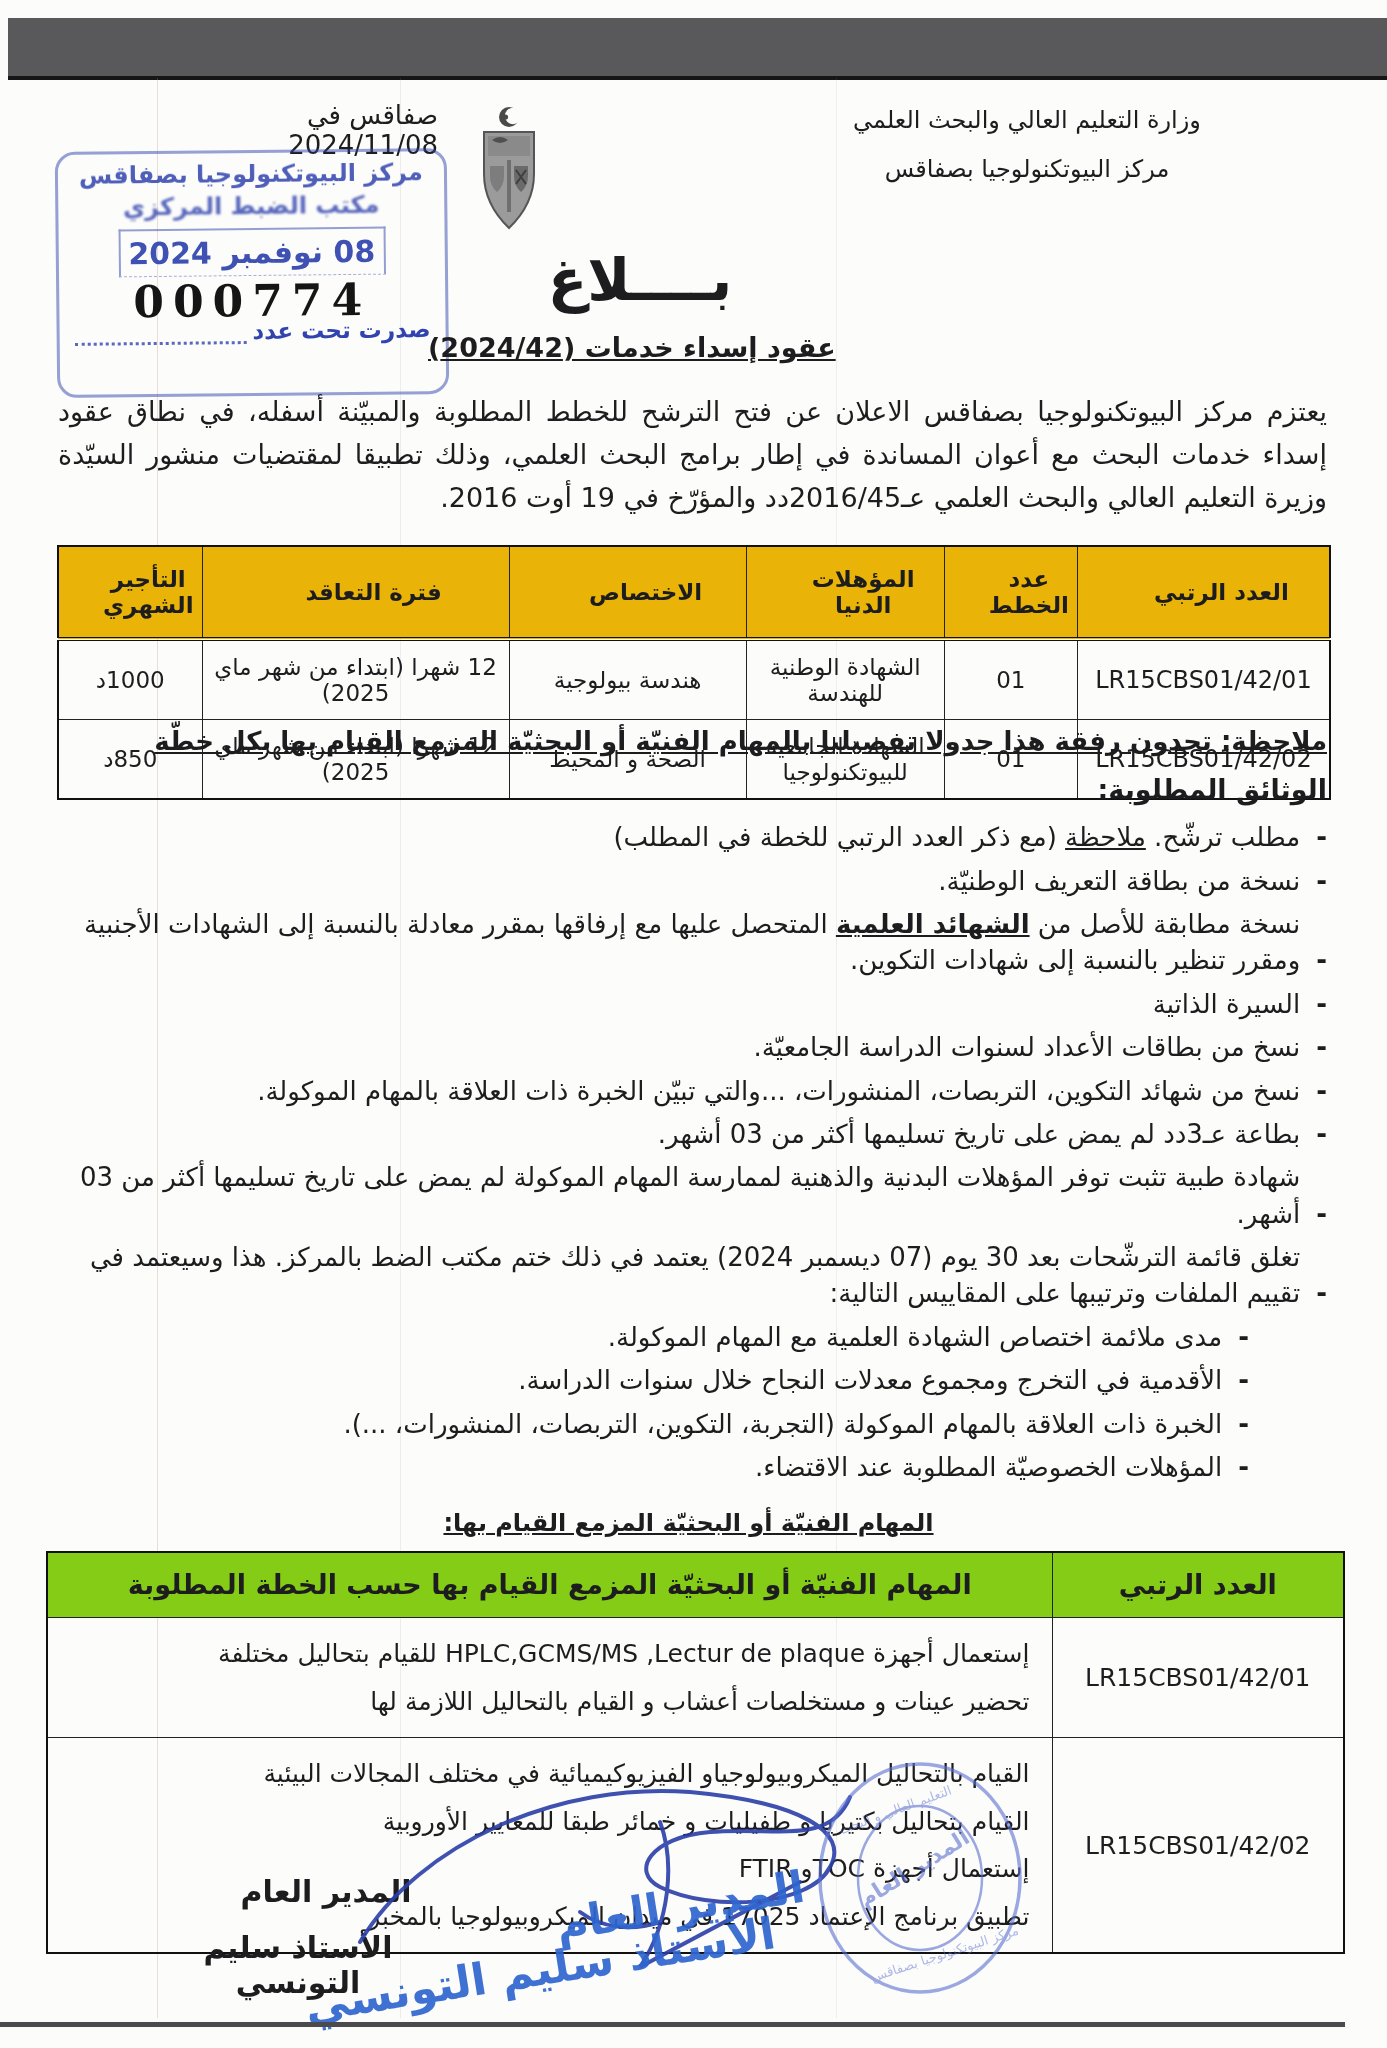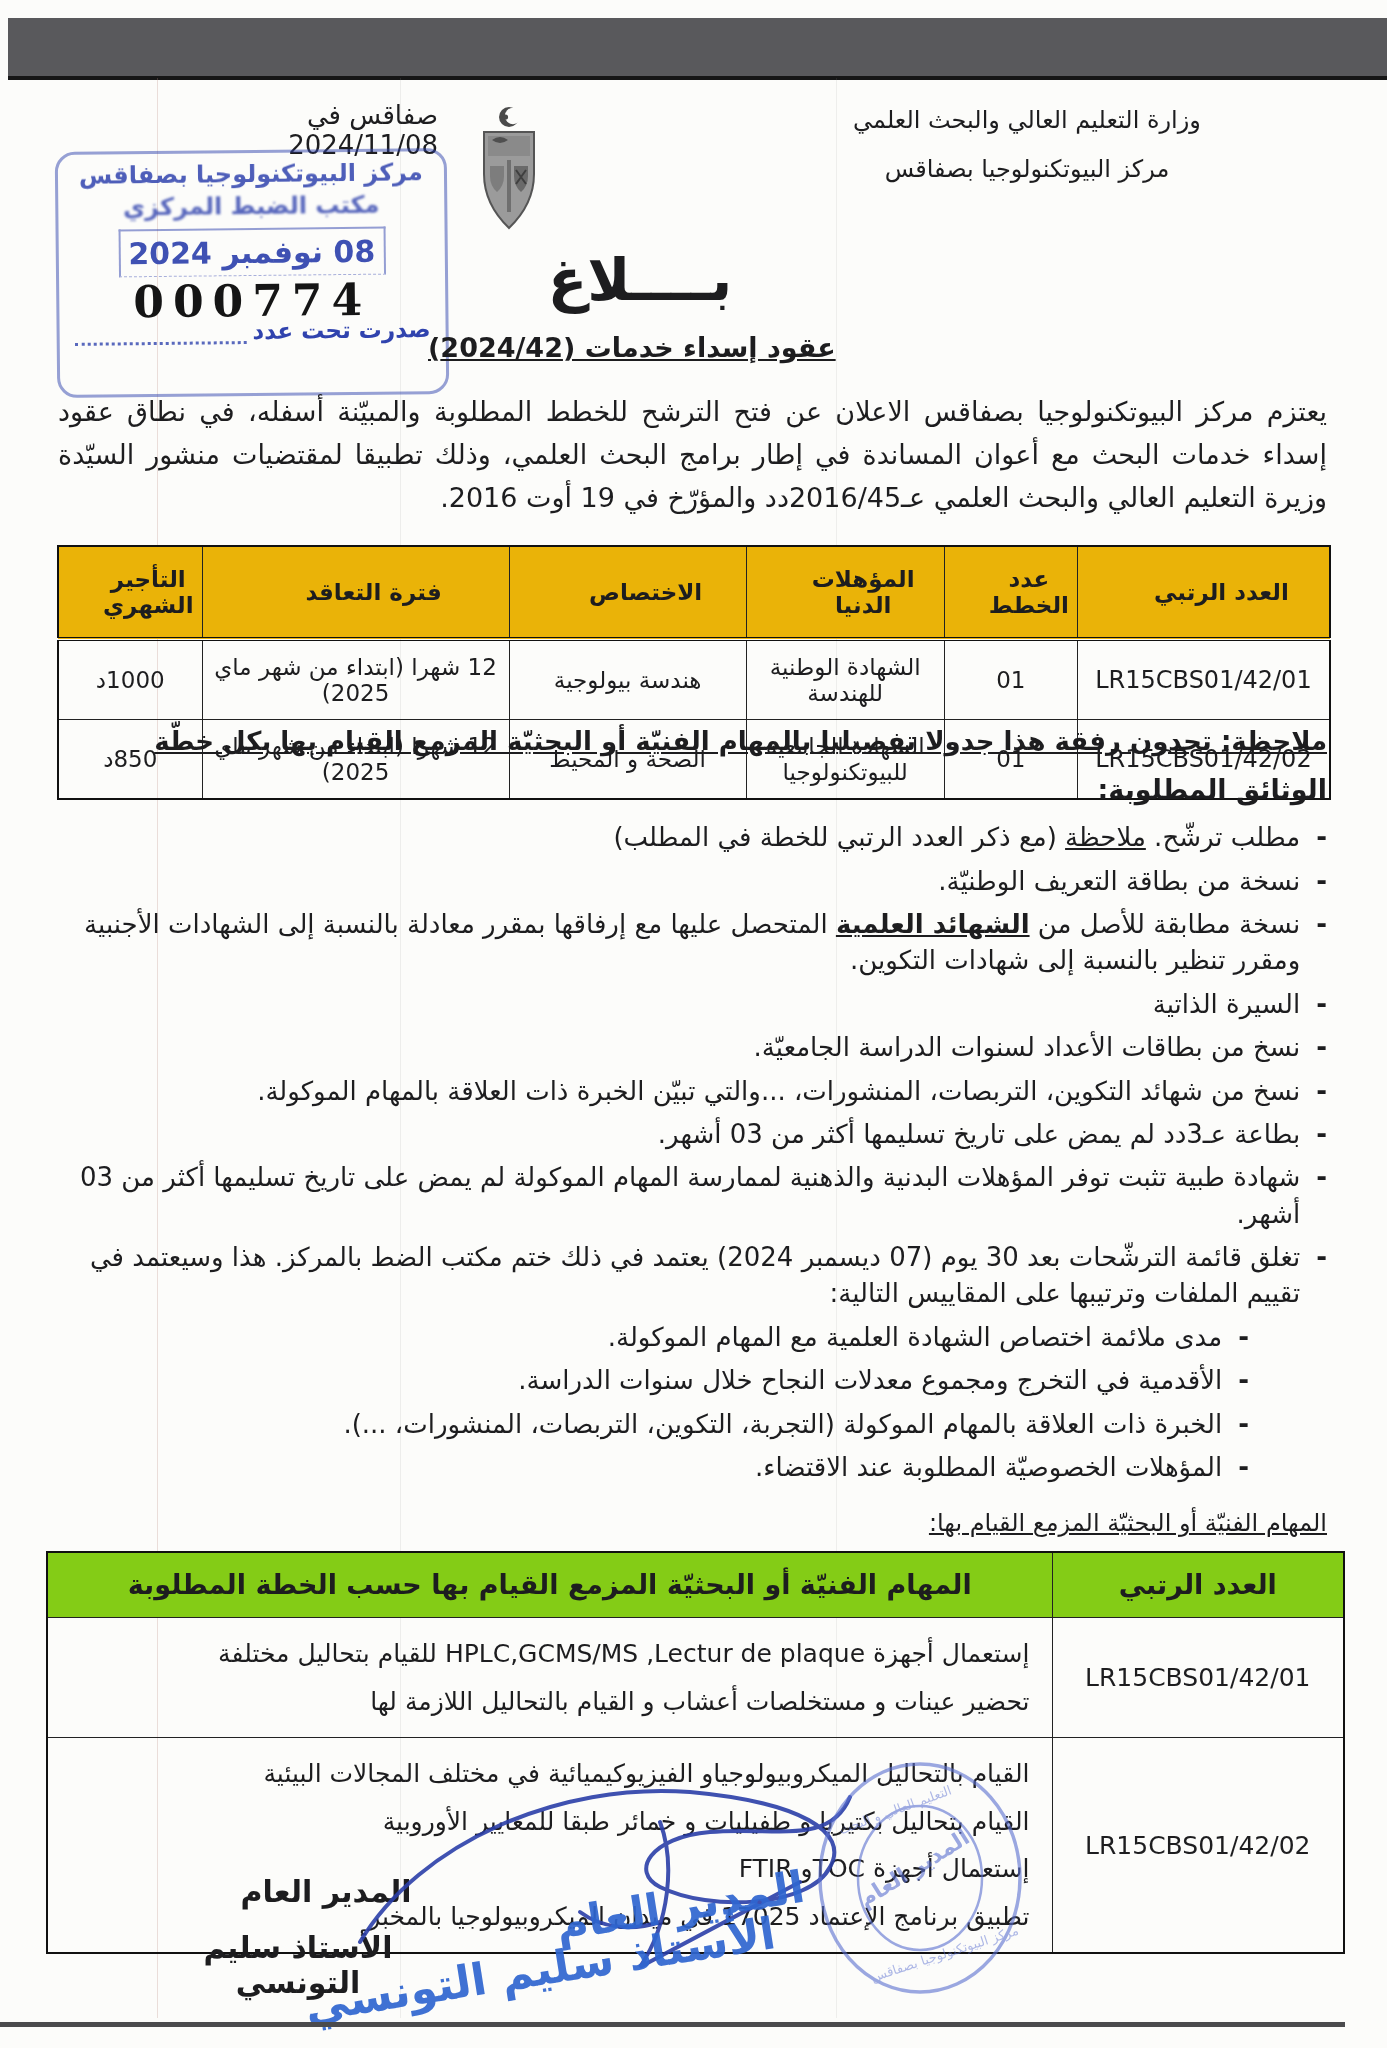--- a/index.html
+++ b/index.html
@@ -45,26 +45,26 @@
   .tbl1 table{font-size:23px;border:2.5px solid #111;}
   .tbl1 th,.tbl1 td{border:1.5px solid #222;text-align:center;vertical-align:middle;padding:6px 8px;}
   .tbl1 th{background:#eab308;font-weight:bold;height:78px;border-bottom:4px double #111;padding-left:44px;}
   .tbl1 td{height:66px;}
   .latin{direction:ltr;unicode-bidi:embed;font-size:24px;}
 
   
   .main-flow{position:absolute;top:723px;right:60px;left:50px;font-size:26px;line-height:1.4;}
   .note{font-weight:bold;text-decoration:underline;margin-bottom:12px;}
   .docs-title{font-weight:bold;font-size:27px;margin-bottom:10px;}
-  .li{display:flex;gap:16px;margin-bottom:7px;align-items:flex-start;}
+  .li{display:flex;gap:16px;margin-bottom:7px;align-items:flex-end;}
   .li::before{content:"-";flex:0 0 auto;font-weight:bold;}
   .criteria{margin-right:78px;margin-top:2px;}
   .u{text-decoration:underline;}
   .ub{text-decoration:underline;font-weight:bold;}
-  .tasks-heading{font-weight:normal;font-size:24px;text-decoration:underline;margin:22px 0 10px 0;}
+  .tasks-heading{font-weight:bold;font-size:24px;text-decoration:underline;margin:22px 0 10px 0;text-align:center;}
 
   
   .tbl2{margin-right:-18px;margin-left:-4px;}
   .tbl2 table{font-size:25px;border:2.5px solid #111;}
   .tbl2 th{background:#84cc16;font-weight:bold;height:62px;border:1.5px solid #222;text-align:center;font-size:27px;}
   .tbl2 td{border:1.5px solid #222;vertical-align:middle;padding:12px 22px;}
   .tbl2 td.id-cell{text-align:center;font-size:25px;}
   .task-line{line-height:1.9;}
 
   

